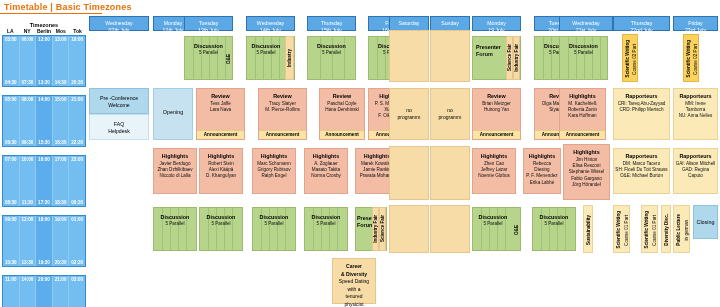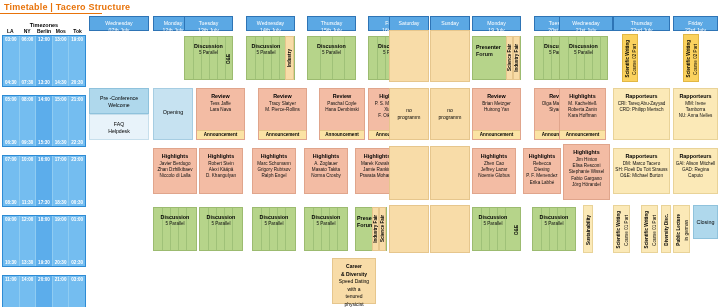--- a/index.html
+++ b/index.html
@@ -43,21 +43,21 @@
   .hdl{font-weight:bold;font-size:5.4px;color:#000;}
   .sub{font-size:4.6px;color:#111;line-height:1.35;}
   .vertbox{position:absolute;box-sizing:border-box;display:flex;align-items:center;justify-content:center;}
   .vertbox span{writing-mode:vertical-rl;transform:rotate(180deg);font-size:4.6px;font-weight:bold;
         text-align:center;line-height:1.25;color:#000;white-space:nowrap;}
   .ctr{position:absolute;left:0;right:0;text-align:center;}
 </style>
 </head>
 <body>
 
-<div class="title">Timetable | Tacero Structure</div>
+<div class="title">Timetable | Basic Timezones</div>
 <div class="titlerule"></div>
 
 <div class="tzwrap">
   <div class="tztitle">Timezones</div>
   <div class="tzhead">
     <div>LA</div>
     <div>NY</div>
     <div class="hl">Berlin</div>
     <div>Mos</div>
     <div>Tok</div>

